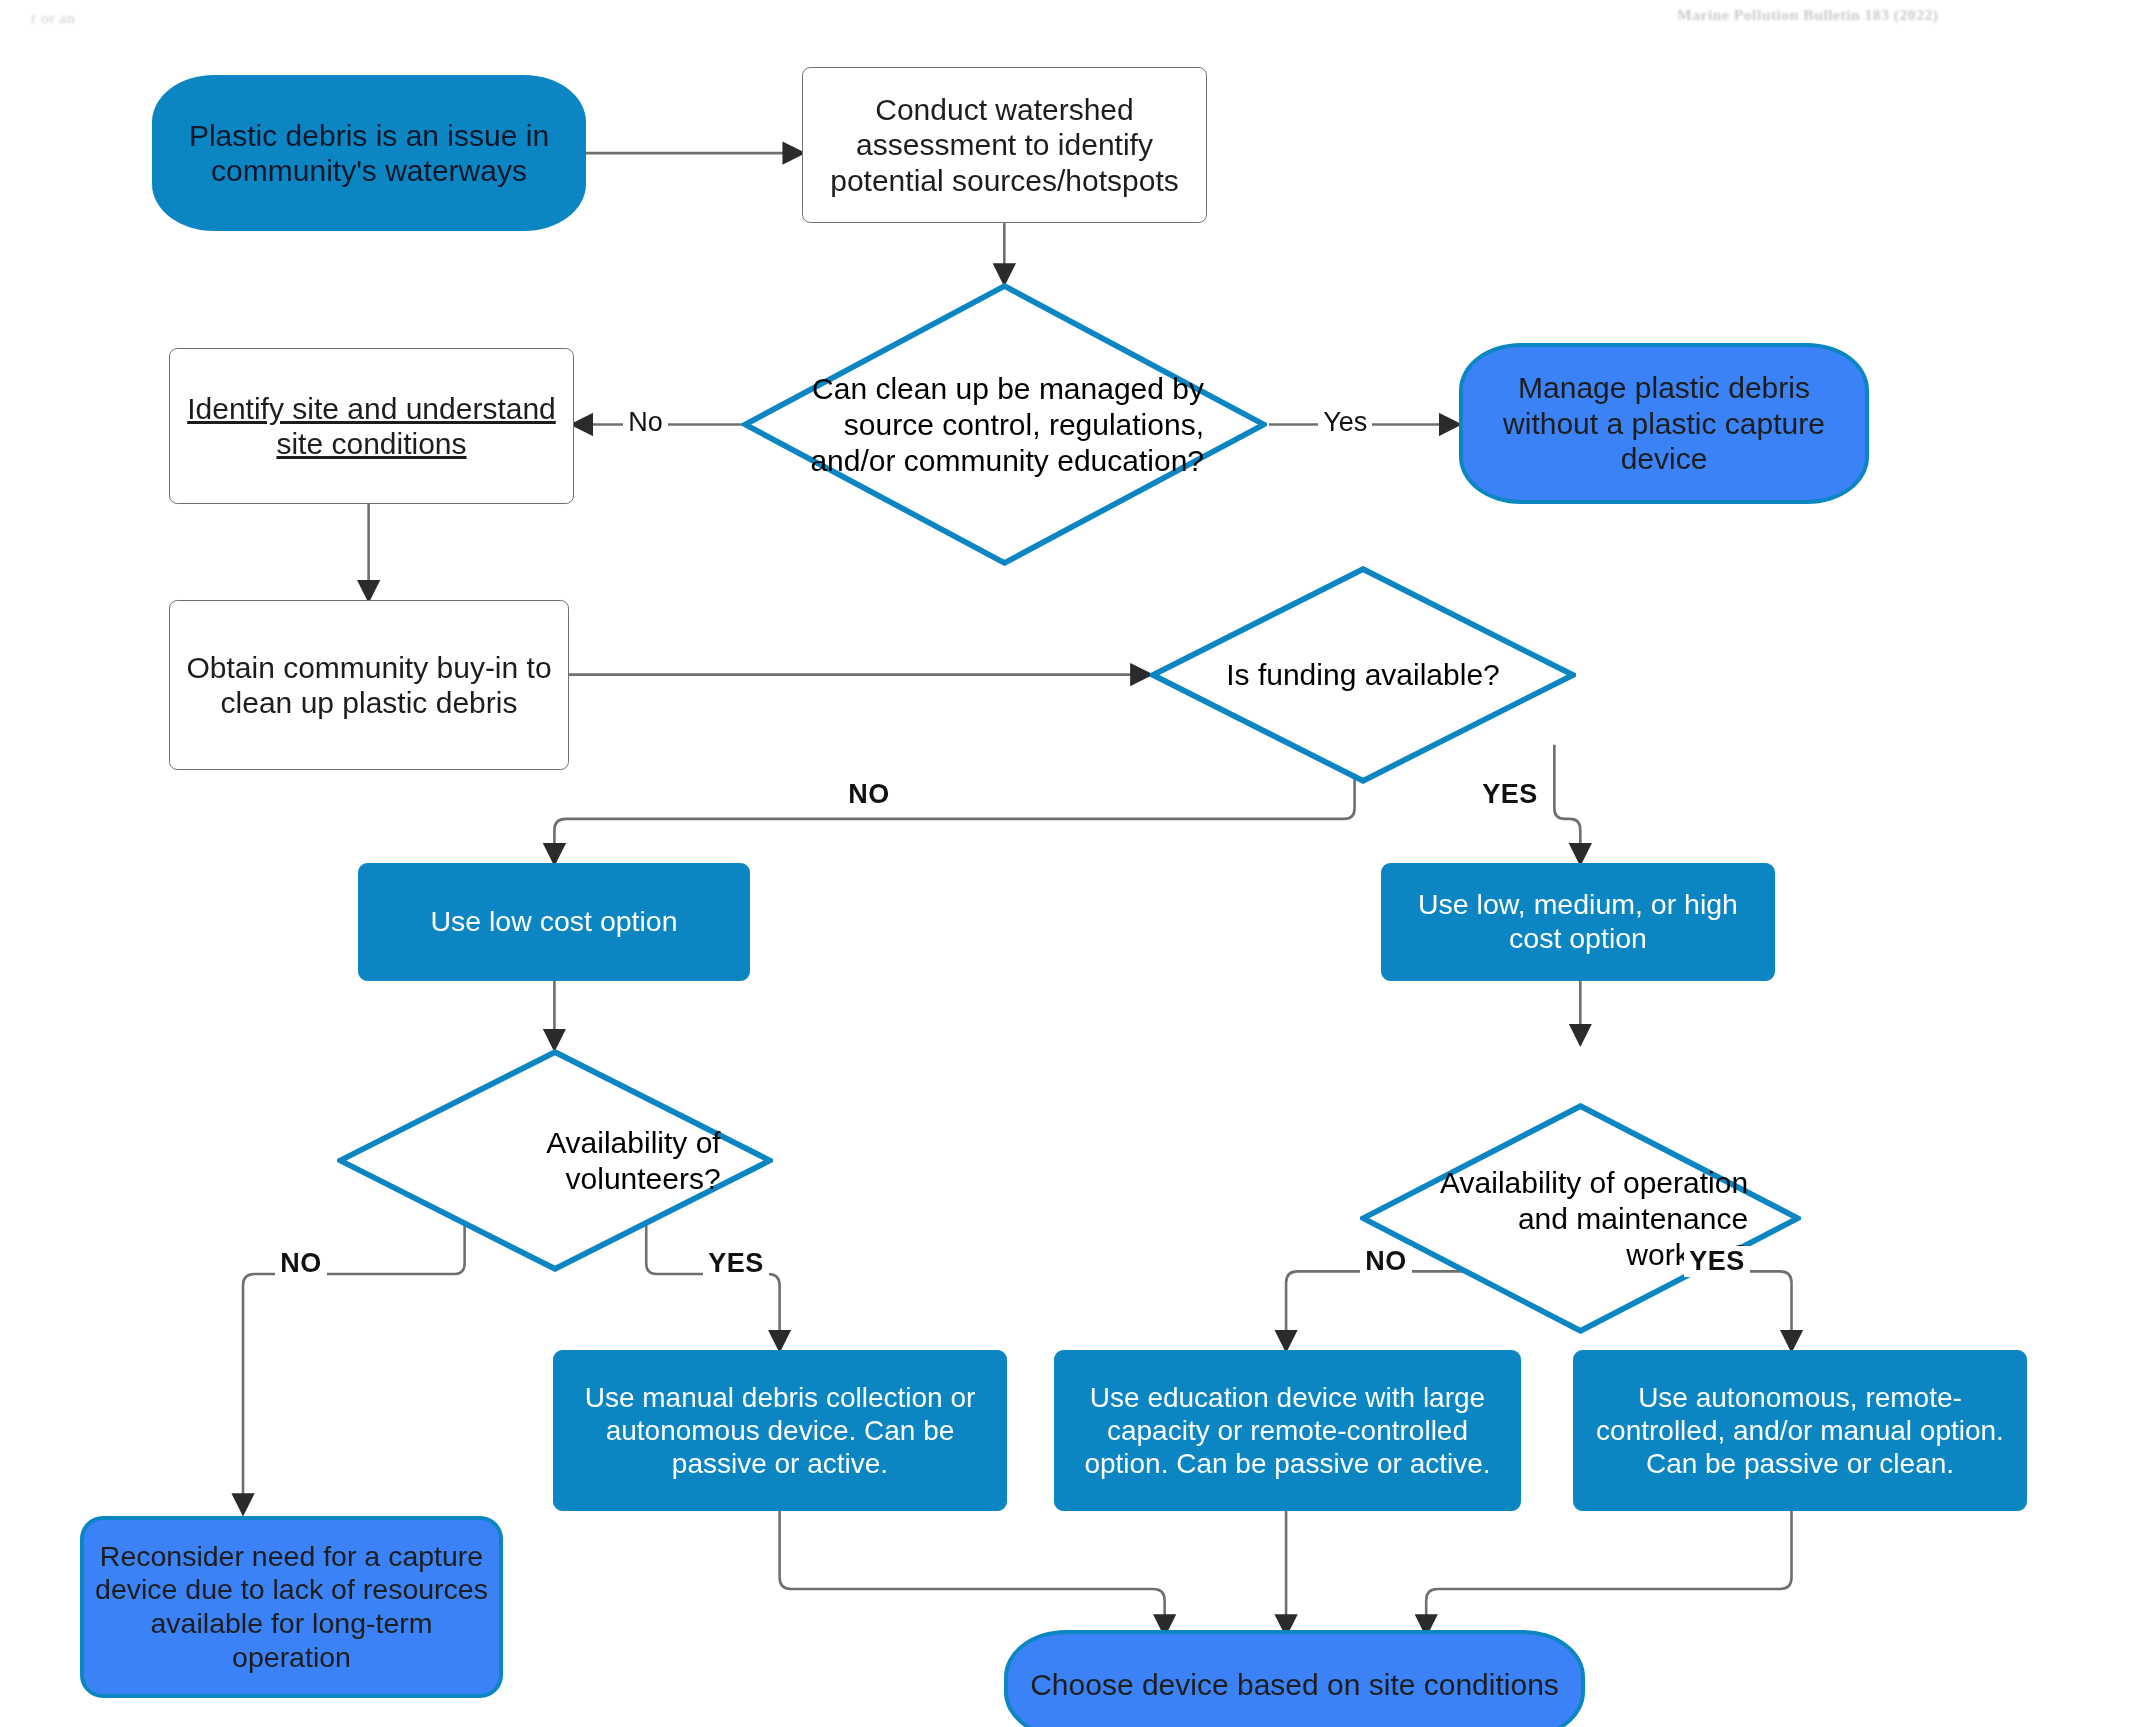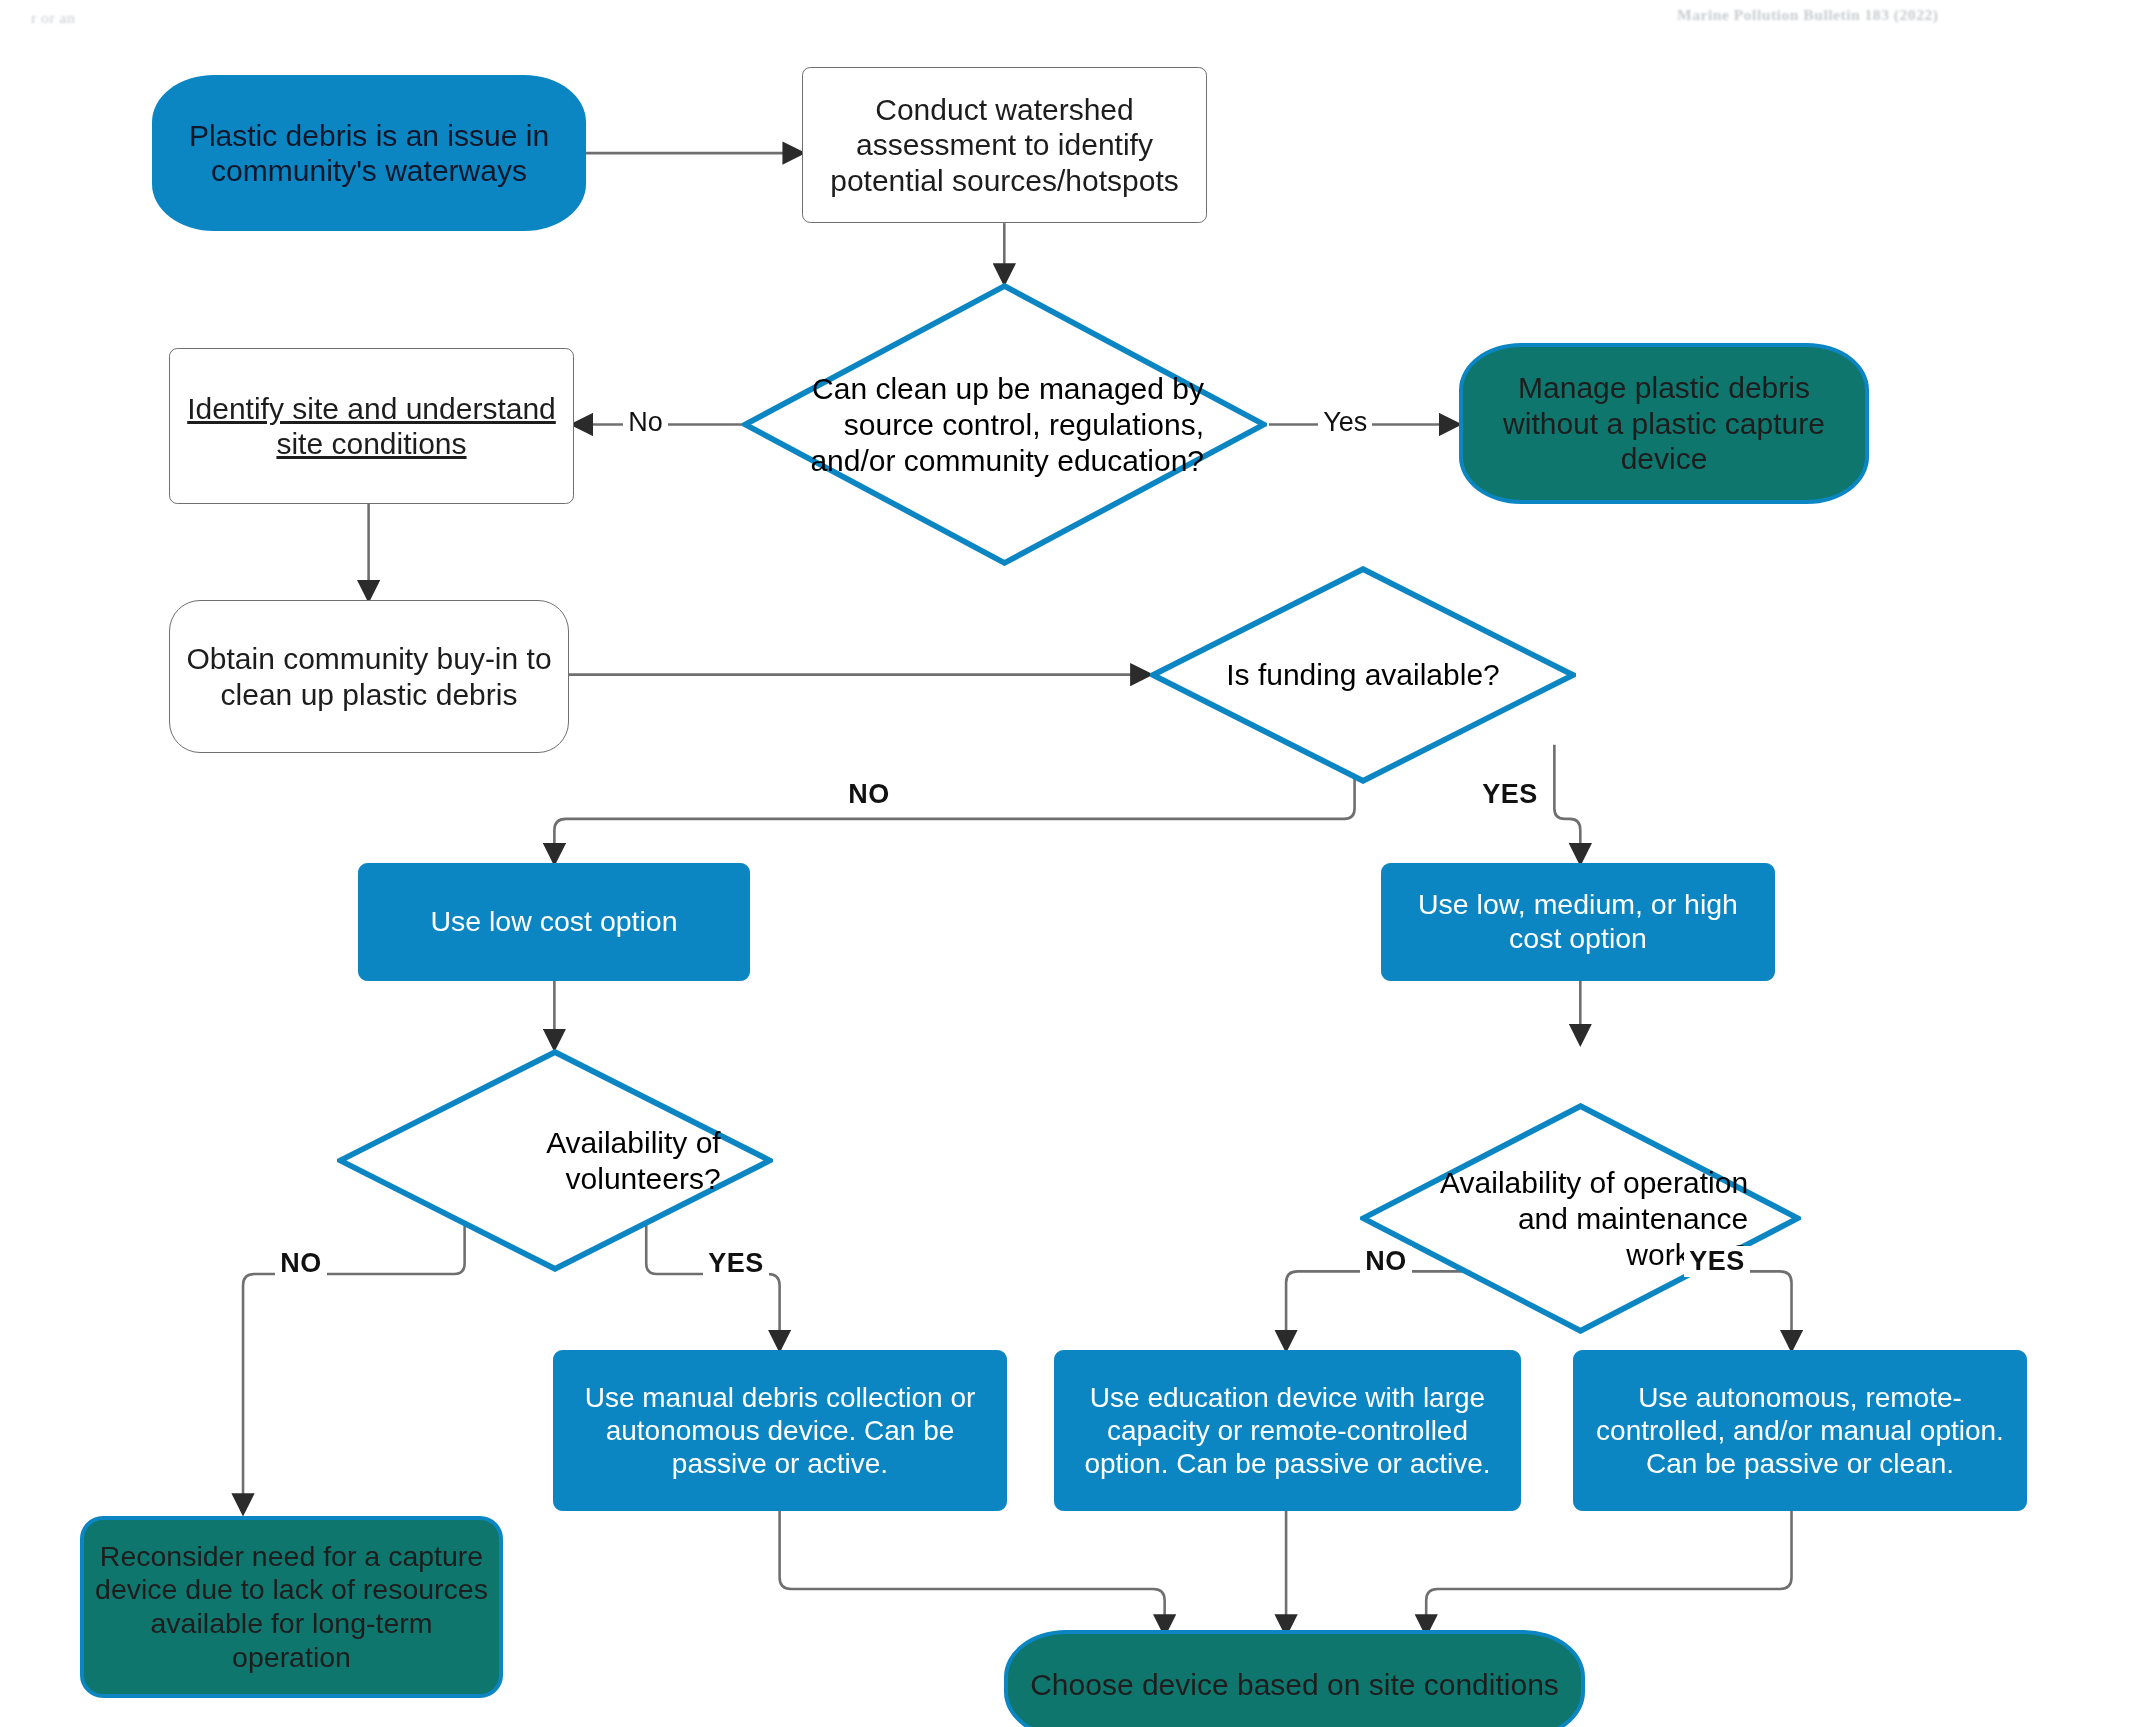--- a/index.html
+++ b/index.html
@@ -62,21 +62,21 @@
   
   .fill {
     background: #0b86c3;
     border: 1.6px solid #0b86c3;
     border-radius: 9.3px;
     color: #ffffff;
     font-size: 28.5px;
   }
   
   .term {
-    background: #0f766e;
+    background: #3b82f6;
     border: 4.7px solid #0b86c3;
     border-radius: 62px/47px;
     color: #1d1d1d;
     font-size: 30px;
   }
   .term.filledterm {
     background: #0b86c3;
     color: #0f172a;
   }
 
@@ -186,21 +186,21 @@
   </div>
 
   <div class="node proc" style="left:169px; top:348px; width:405px; height:156px;text-decoration:underline;">
     <span>Identify site and understand site conditions</span>
   </div>
 
   <div class="node term" style="left:1459px; top:343px; width:410px; height:161px;">
     <span>Manage plastic debris without a plastic capture device</span>
   </div>
 
-  <div class="node proc" style="left:169px; top:600px; width:400px; height:153px;border-radius:31px;">
+  <div class="node proc" style="left:169px; top:600px; width:400px; height:170px;">
     <span>Obtain community buy-in to clean up plastic debris</span>
   </div>
 
   <div class="diamond" style="left:1150px; top:566px; width:426px; height:218px;">
     <svg class="dshape" viewBox="0 0 820 420" preserveAspectRatio="none">
       <polygon points="410,6 814,210 410,414 6,210" fill="#ffffff" stroke="#0b86c3" stroke-width="11"></polygon>
     </svg>
     <div class="dlabel">Is funding available?</div>
   </div>
 

